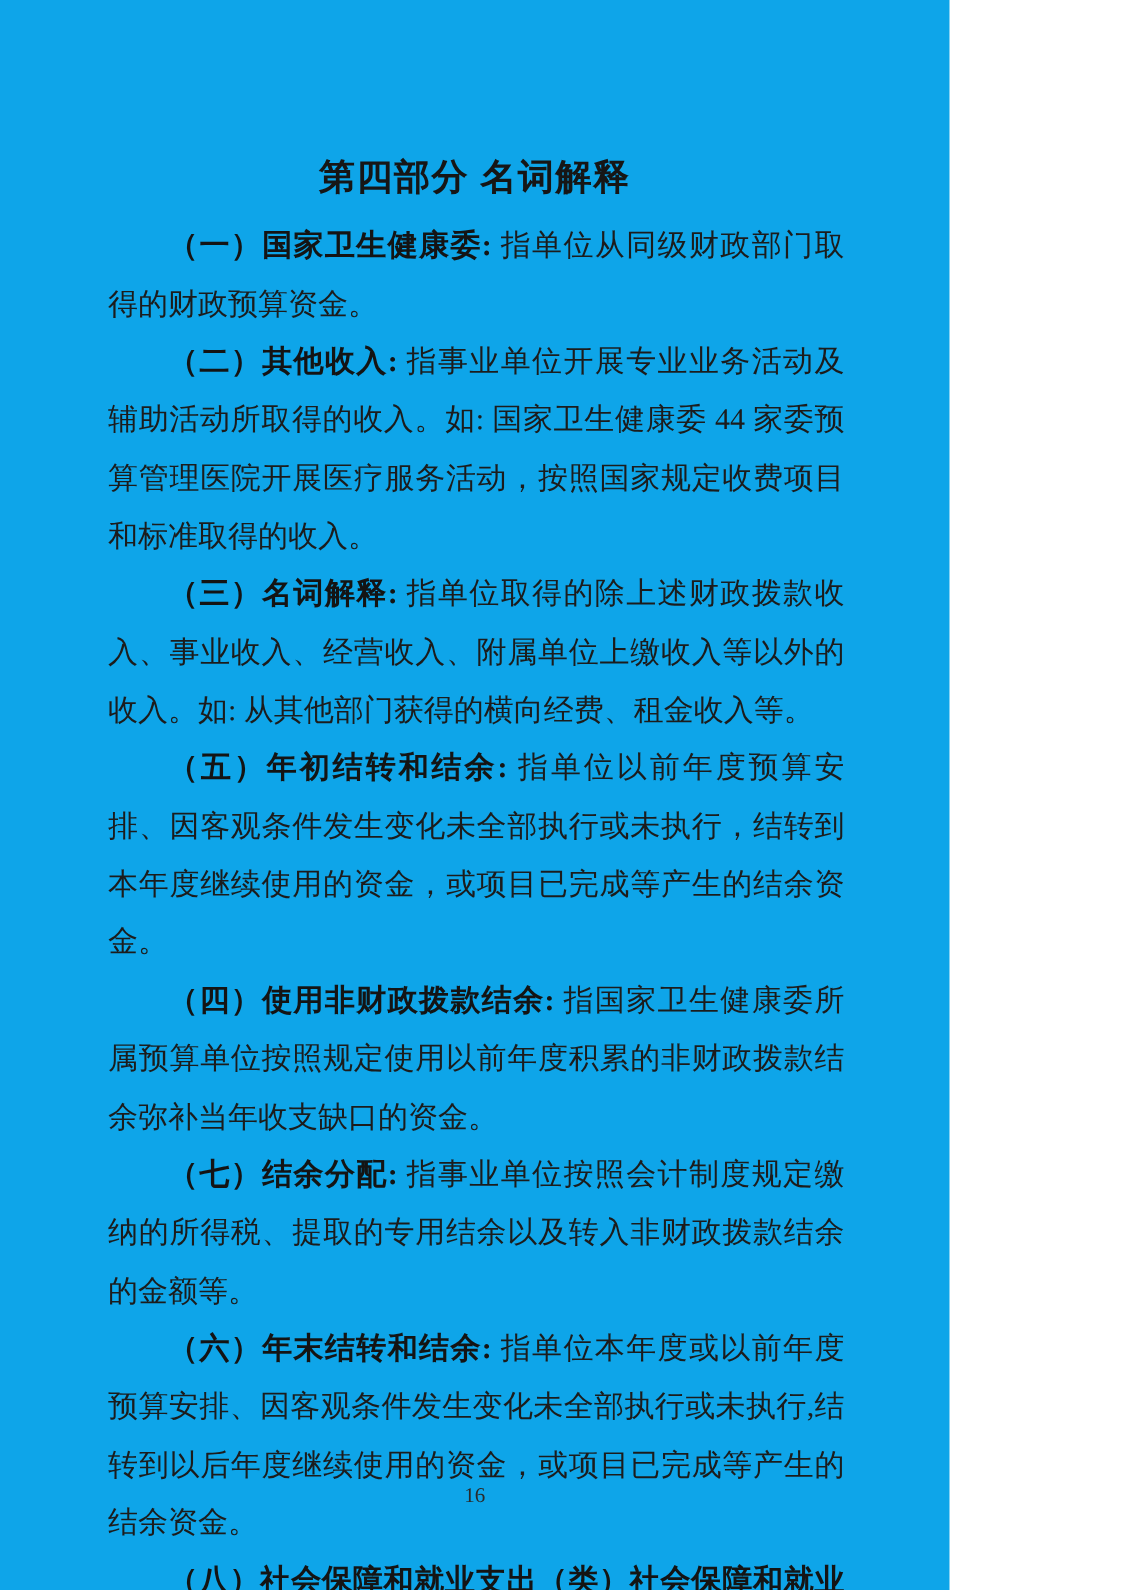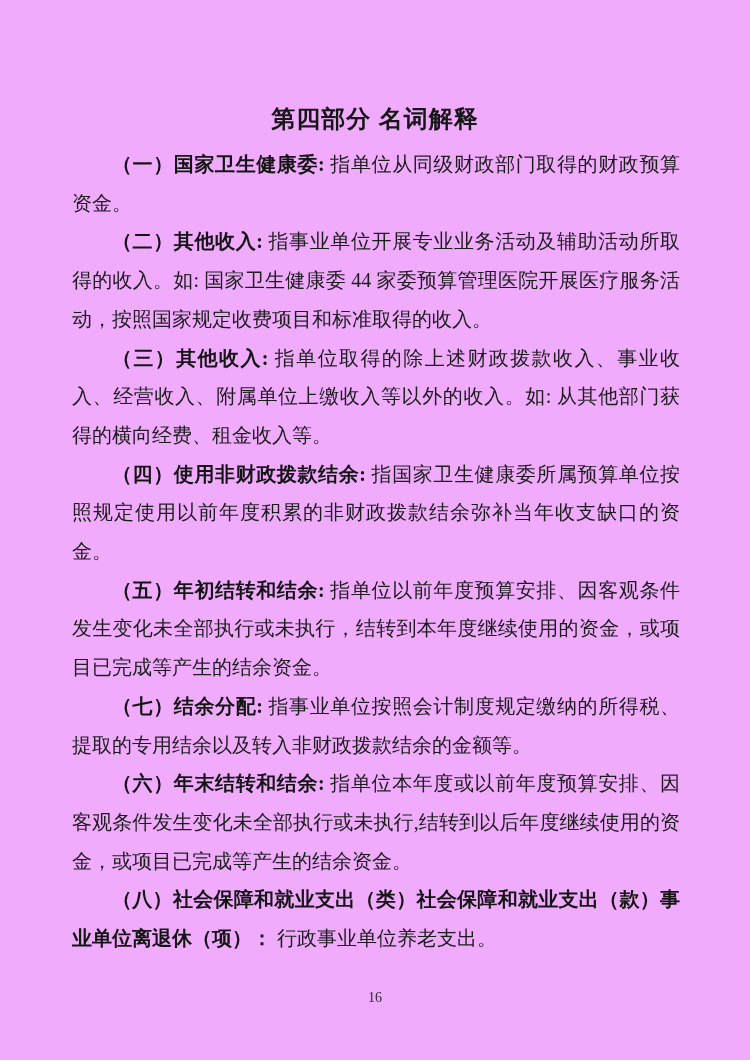--- a/index.html
+++ b/index.html
@@ -2,23 +2,23 @@
 <html><head>
 <meta charset="utf-8">
 <style>
   html, body {
     margin: 0;
     padding: 0;
     background: #ffffff;
   }
   .page {
     position: relative;
-    width: 750px;
+    width: 633px;
     height: 1060px;
-    background: #f0abfc;
+    background: #0ea5e9;
     color: #1c1c1c;
     overflow: hidden;
     box-sizing: border-box;
   }
   .doc-title {
     margin: 0;
     padding-top: 101px;
     text-align: center;
     font-family: "Liberation Sans", "DejaVu Sans", sans-serif;
     font-weight: bold;
@@ -66,25 +66,25 @@
 <div class="page">
 
   <h1 class="doc-title">第四部分 名词解释</h1>
 
   <div class="content">
 
     <p><span class="term">（一）国家卫生健康委:</span><span class="def"> 指单位从同级财政部门取得的财政预算资金。</span></p>
 
     <p><span class="term">（二）其他收入:</span><span class="def"> 指事业单位开展专业业务活动及辅助活动所取得的收入。如: 国家卫生健康委 44 家委预算管理医院开展医疗服务活动，按照国家规定收费项目和标准取得的收入。</span></p>
 
-    <p><span class="term">（三）其他收入:</span><span class="def"> 指单位取得的除上述财政拨款收入、事业收入、经营收入、附属单位上缴收入等以外的收入。如: 从其他部门获得的横向经费、租金收入等。</span></p>
+    <p><span class="term">（三）名词解释:</span><span class="def"> 指单位取得的除上述财政拨款收入、事业收入、经营收入、附属单位上缴收入等以外的收入。如: 从其他部门获得的横向经费、租金收入等。</span></p>
+
+    <p><span class="term">（五）年初结转和结余:</span><span class="def"> 指单位以前年度预算安排、因客观条件发生变化未全部执行或未执行，结转到本年度继续使用的资金，或项目已完成等产生的结余资金。</span></p>
 
     <p><span class="term">（四）使用非财政拨款结余:</span><span class="def"> 指国家卫生健康委所属预算单位按照规定使用以前年度积累的非财政拨款结余弥补当年收支缺口的资金。</span></p>
-
-    <p><span class="term">（五）年初结转和结余:</span><span class="def"> 指单位以前年度预算安排、因客观条件发生变化未全部执行或未执行，结转到本年度继续使用的资金，或项目已完成等产生的结余资金。</span></p>
 
     <p><span class="term">（七）结余分配:</span><span class="def"> 指事业单位按照会计制度规定缴纳的所得税、提取的专用结余以及转入非财政拨款结余的金额等。</span></p>
 
     <p><span class="term">（六）年末结转和结余:</span><span class="def"> 指单位本年度或以前年度预算安排、因客观条件发生变化未全部执行或未执行,结转到以后年度继续使用的资金，或项目已完成等产生的结余资金。</span></p>
 
     <p><span class="term">（八）社会保障和就业支出（类）社会保障和就业支出（款）事业单位离退休（项）：</span><span class="def"> 行政事业单位养老支出。</span></p>
 
   </div>
 
   <div class="page-number">16</div>

